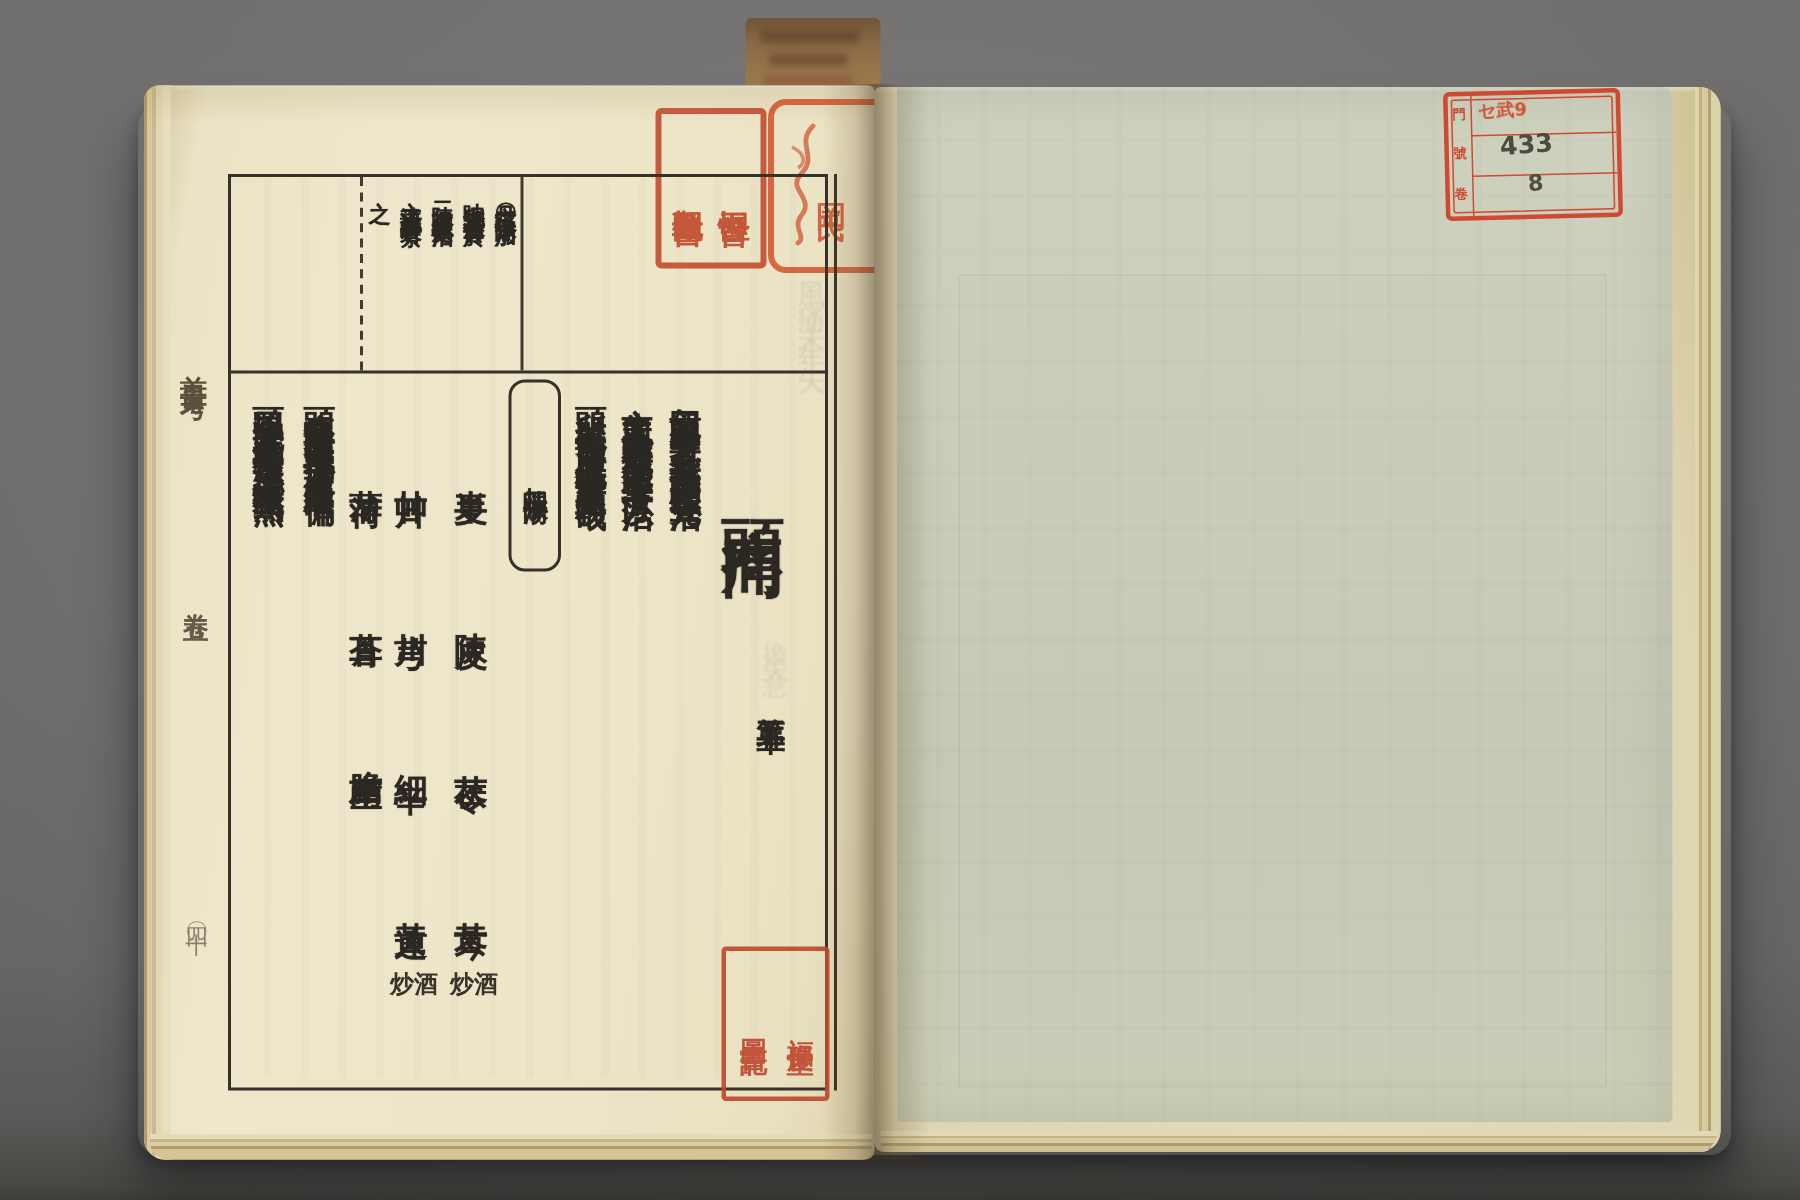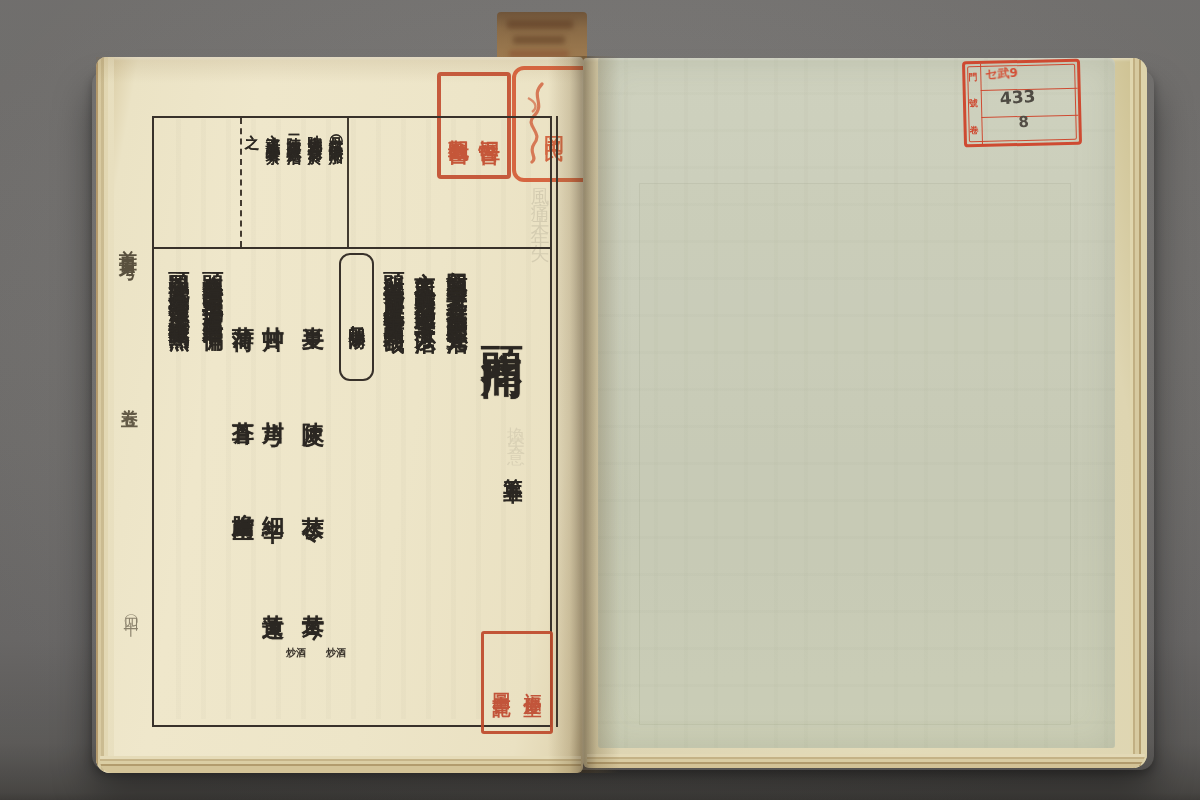--- a/index.html
+++ b/index.html
@@ -57,21 +57,21 @@
   .intro-col{font-size:21px;letter-spacing:3.4px;top:137px;font-weight:600;}
   .ic0{left:289px;} .ic1{left:257px;} .ic2{left:226px;}
   .cartouche{position:absolute;left:185px;top:135px;width:31px;height:124px;
     border:2px solid #38312a;border-radius:11px;display:flex;align-items:center;justify-content:center;}
   .cartouche .vcol{position:static;font-size:16.5px;letter-spacing:2px;font-weight:700;}
   .ing-col{position:absolute;top:129px;width:32px;height:478px;}
   .ing1{left:144px;} .ing2{left:104px;} .ing3{left:74px;}
   .ing-item{position:absolute;left:0;}
   .ing-name{writing-mode:vertical-rl;text-orientation:upright;font-size:22px;font-weight:700;
     letter-spacing:3px;color:#2b2722;text-shadow:0 0 .7px rgba(40,35,28,.8);}
-  .ing-note{position:absolute;left:2px;font-size:10px;color:#39332b;white-space:nowrap;font-weight:600;margin-left:26px;}
+  .ing-note{position:absolute;left:2px;font-size:16px;color:#39332b;white-space:nowrap;font-weight:600;}
   .ind-col{font-size:21px;letter-spacing:3.2px;top:137px;font-weight:600;}
   .dc0{left:45px;} .dc1{left:11px;}
   
   .ghost{position:absolute;writing-mode:vertical-rl;text-orientation:upright;color:#4e4a40;
     filter:blur(.7px);pointer-events:none;}
   .ghost1{left:374px;top:55px;font-size:19px;letter-spacing:14px;opacity:.14;}
   .ghost2{left:350px;top:295px;font-size:18px;letter-spacing:10px;opacity:.11;}
   
   .seal{position:absolute;display:flex;flex-direction:row-reverse;align-items:stretch;justify-content:space-around;}
   .seal .scol{writing-mode:vertical-rl;text-orientation:upright;text-align:center;}

